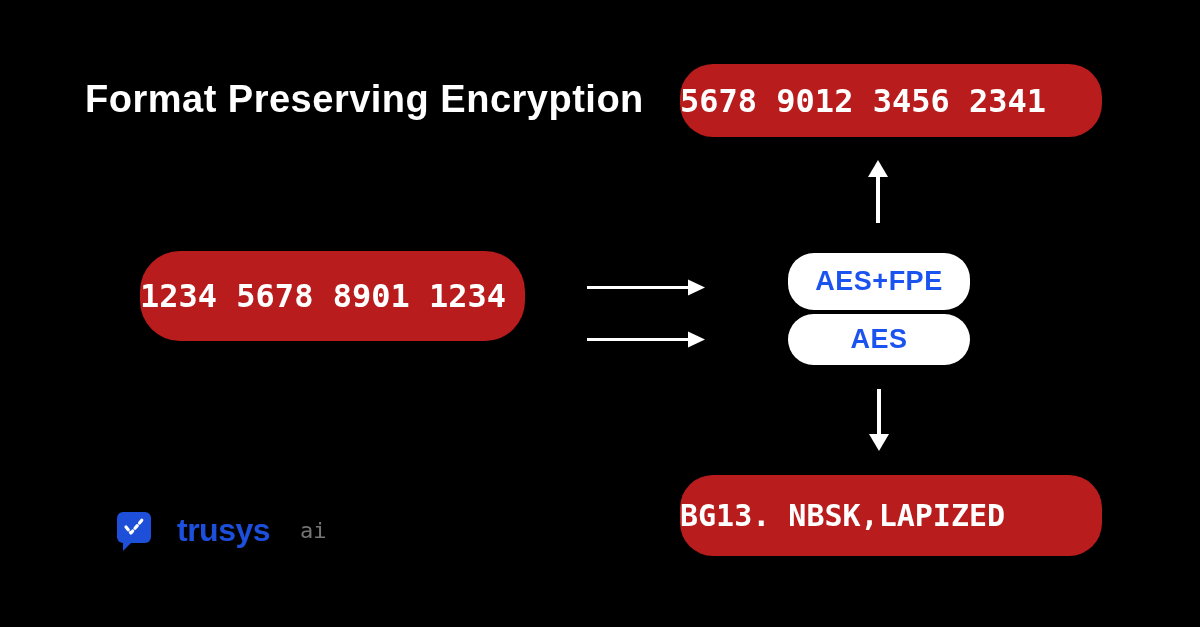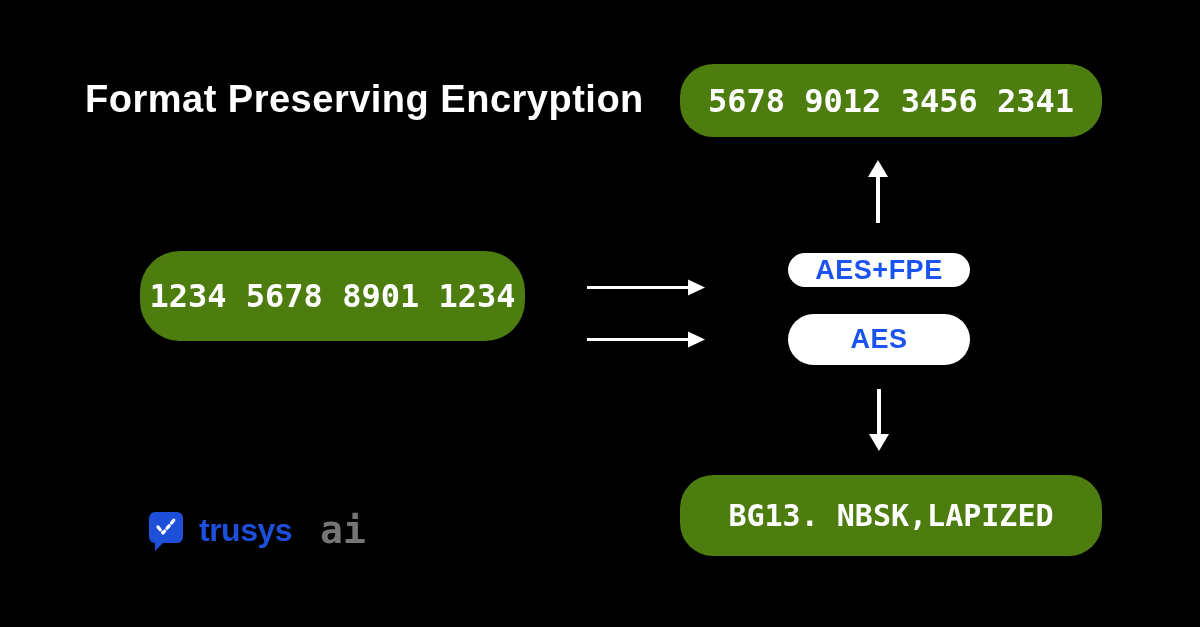--- a/index.html
+++ b/index.html
@@ -14,25 +14,25 @@
 
   .title {
     left: 85px; top: 78px;
     color: #ffffff;
     font-size: 38px;
     font-weight: 700;
     letter-spacing: 0.5px;
   }
 
   .blue-box {
-    background: #4d7c0f;
+    background: #b91c1c;
     color: #ffffff;
     display: flex;
     align-items: center;
-    justify-content: center;
+    justify-content: flex-start;
     font-family: "DejaVu Sans Mono", monospace;
     font-weight: 700;
     white-space: nowrap;
   }
   .box-input {
     left: 140px; top: 251px;
     width: 385px; height: 90px;
     border-radius: 40px;
     font-size: 32px;
   }
@@ -55,41 +55,41 @@
     background: #ffffff;
     border-radius: 26px;
     display: flex;
     align-items: center;
     justify-content: center;
     color: #1a53f0;
     font-weight: 700;
     font-size: 27px;
     letter-spacing: 0.5px;
   }
-  .pill-fpe { top: 253px; height: 34px; }
+  .pill-fpe { top: 253px; height: 57px; }
   .pill-aes { top: 314px; height: 51px; }
 
   .logo {
-    left: 148px; top: 508px;
+    left: 116px; top: 508px;
     display: flex;
     align-items: center;
-    gap: 15px;
+    gap: 25px;
   }
   .logo-name {
     color: #1d4fdd;
     font-size: 32px;
     font-weight: 700;
     letter-spacing: -0.5px;
   }
   .logo-suffix {
     color: #757575;
-    font-size: 38px;
+    font-size: 22px;
     font-family: "DejaVu Sans Mono", monospace;
-    font-weight: 700;
-    margin-left: 13px;
+    font-weight: 400;
+    margin-left: 5px;
   }
   svg { display: block; }
 </style>
 </head>
 <body>
 
 <div class="abs title">Format Preserving Encryption</div>
 
 <div class="abs blue-box box-input">
   <span>1234 5678 8901 1234</span>

